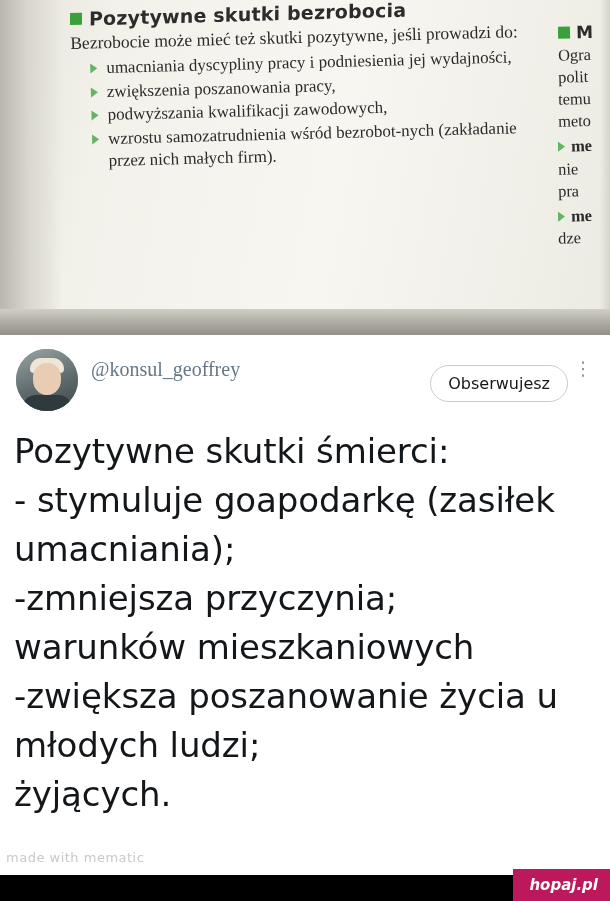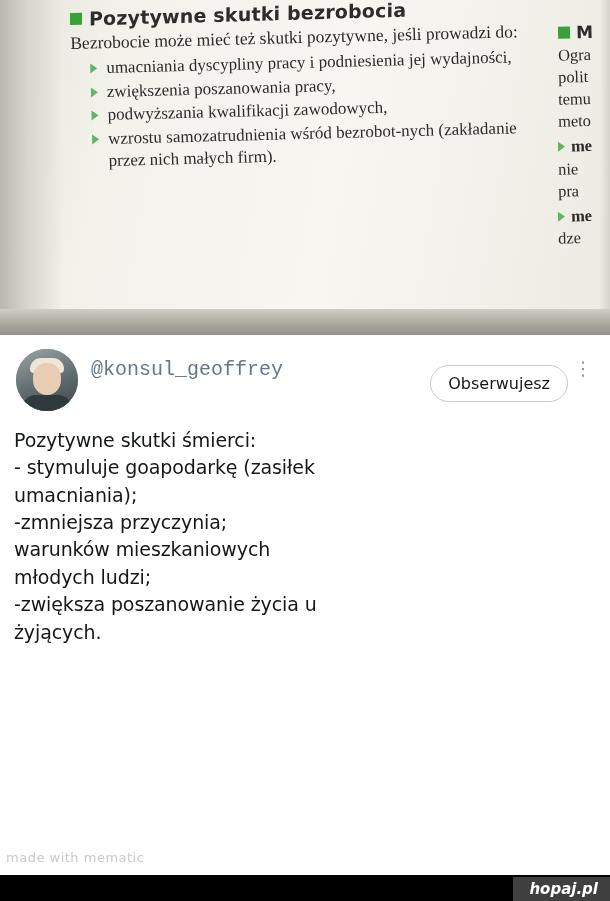--- a/index.html
+++ b/index.html
@@ -207,21 +207,21 @@
   }
   .display-name {
     font-family: "DejaVu Sans", sans-serif;
     font-size: 21px;
     font-weight: bold;
     color: #14171a;
     line-height: 1.2;
     white-space: nowrap;
   }
   .handle {
-    font-family: Liberation Mono, monospace;
+    font-family: Liberation Serif, serif;
     font-size: 20px;
     color: #657786;
     line-height: 1.25;
     margin-top: 3px;
     white-space: nowrap;
   }
   .follow-btn {
     margin-top: 16px;
     margin-right: 4px;
     border: 1px solid #c4cdd3;
@@ -242,21 +242,21 @@
     text-align: center;
     color: #8a96a0;
     font-size: 19px;
     line-height: 1;
     letter-spacing: 0;
     cursor: pointer;
   }
   .tweet-body {
     padding: 16px 12px 0 14px;
     font-family: "DejaVu Sans", sans-serif;
-    font-size: 19px;
+    font-size: 34px;
     line-height: 1.44;
     color: #14171a;
     letter-spacing: -0.1px;
   }
   .tweet-body .ln { display: block; }
 
   
   .watermark {
     position: absolute;
     left: 6px;
@@ -268,23 +268,23 @@
   }
   .footer-bar {
     position: absolute;
     left: 0; bottom: 0;
     width: 610px; height: 26px;
     background: #000000;
   }
   .footer-logo {
     position: absolute;
     right: 0; bottom: 0;
-    height: 24px;
+    height: 32px;
     padding: 0 12px 0 16px;
-    background: #404040;
+    background: #be185d;
     color: #ffffff;
     font-family: "DejaVu Sans", sans-serif;
     font-size: 15px;
     font-weight: bold;
     font-style: italic;
     display: flex;
     align-items: center;
   }
 </style>
 </head>
@@ -345,22 +345,22 @@
     <button class="follow-btn">Obserwujesz</button>
     <div class="more-dots">⋮</div>
   </div>
 
   <div class="tweet-body">
     <span class="ln">Pozytywne skutki śmierci:</span>
     <span class="ln">- stymuluje goapodarkę (zasiłek</span>
     <span class="ln">umacniania);</span>
     <span class="ln">-zmniejsza przyczynia;</span>
     <span class="ln">warunków mieszkaniowych</span>
+    <span class="ln">-zwiększa poszanowanie życia u</span>
     <span class="ln">młodych ludzi;</span>
-    <span class="ln">-zwiększa poszanowanie życia u</span>
     <span class="ln">żyjących.</span>
   </div>
 
   <div class="watermark">made with mematic</div>
 
   <div class="footer-bar">
     <div class="footer-logo">hopaj.pl</div>
   </div>
 </div>
 

